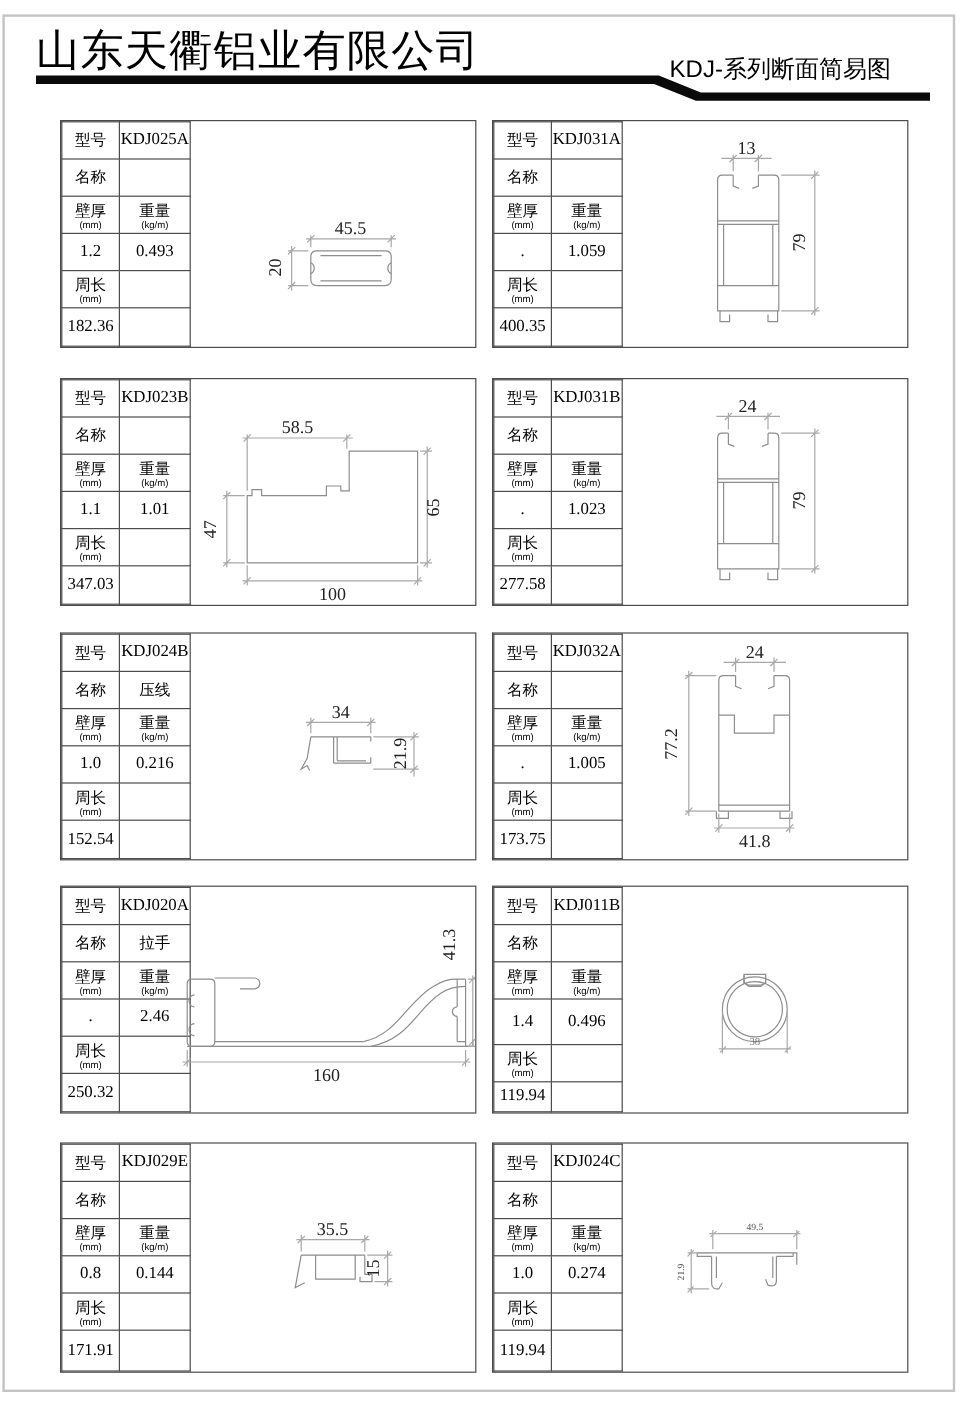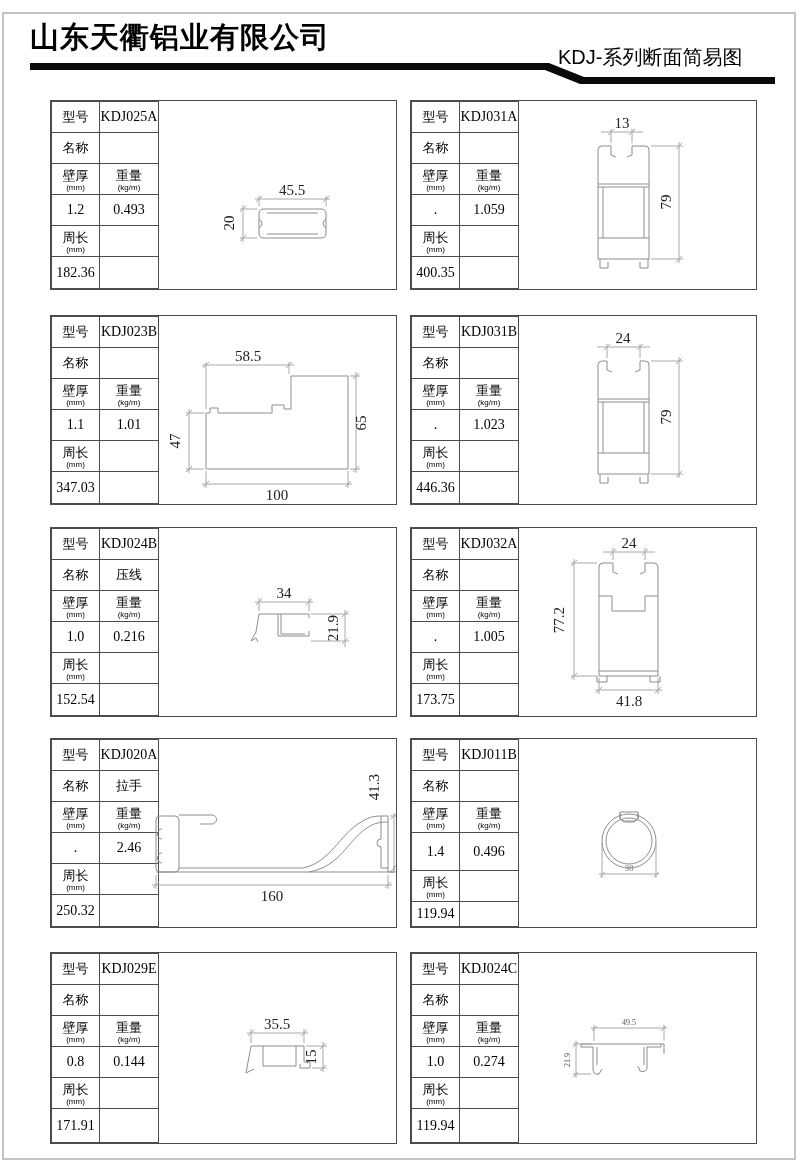--- a/index.html
+++ b/index.html
@@ -1,18 +1,18 @@
 <!DOCTYPE html>
 <html><head>
 <meta charset="utf-8">
 <style>
   html,body{margin:0;padding:0;background:#fff;}
   body{width:800px;height:1168px;position:relative;font-family:"Liberation Sans",sans-serif;color:#000;}
   .frame{position:absolute;left:2px;top:12px;width:790px;height:1144px;border:2px solid #c4c4c4;}
-  .company{position:absolute;left:30px;top:18px;font-size:29px;font-weight:bold;letter-spacing:1px;white-space:nowrap;}
+  .company{position:absolute;left:30px;top:18px;font-size:36px;font-weight:normal;letter-spacing:1px;white-space:nowrap;}
   .subtitle{position:absolute;left:558px;top:44px;font-size:20px;white-space:nowrap;}
   .divider{position:absolute;left:0;top:0;}
   .cell{position:absolute;width:345px;border:1px solid #4c4c4c;background:#fff;}
   table.spec{border-collapse:collapse;table-layout:fixed;width:106px;height:100%;}
   table.spec td{border:1px solid #4c4c4c;text-align:center;vertical-align:middle;padding:0;overflow:hidden;}
   td.lab{font-size:13px;margin-top:12px;}
   span.unit{display:block;font-size:8px;line-height:8px;margin-top:-1px;}
   td.val{font-family:"Liberation Serif",serif;font-size:14px;}
   svg.draw{position:absolute;left:0;top:0;}
   svg.draw path,svg.draw circle{fill:none;stroke:#8d8d8d;stroke-width:1;}
@@ -171,21 +171,21 @@
         </tr>
     <tr style="height:31px">
           <td class="val">.</td>
           <td class="val">1.023</td>
         </tr>
     <tr style="height:31px">
           <td class="lab"><span>周长</span><span class="unit">(mm)</span></td>
           <td class="val"></td>
         </tr>
     <tr>
-          <td class="val">446.36</td>
+          <td class="val">277.58</td>
           <td class="val"></td>
         </tr>
   </tbody>
     </table>
   <svg class="draw" viewBox="0 0 345 188" width="345" height="188">
     <path d="M196,45 H191 Q187,45 187,49 V158 H238 V49 Q238,45 234,45 H229"></path>
     <path d="M196,45 V54 l5,2 M229,45 V54 l-5,2"></path>
     <path d="M187,83 H238 M187,86 H238 M187,137 H238 M192,86 V137 M233,86 V137"></path>
     <path d="M189,158 V167 H197 V161 M229,161 V167 H237 V158"></path>
     <path class="dim" d="M196,42 V28 M229,42 V28 M186,31 H239 M193,34 l6,-6 M226,34 l6,-6"></path>

